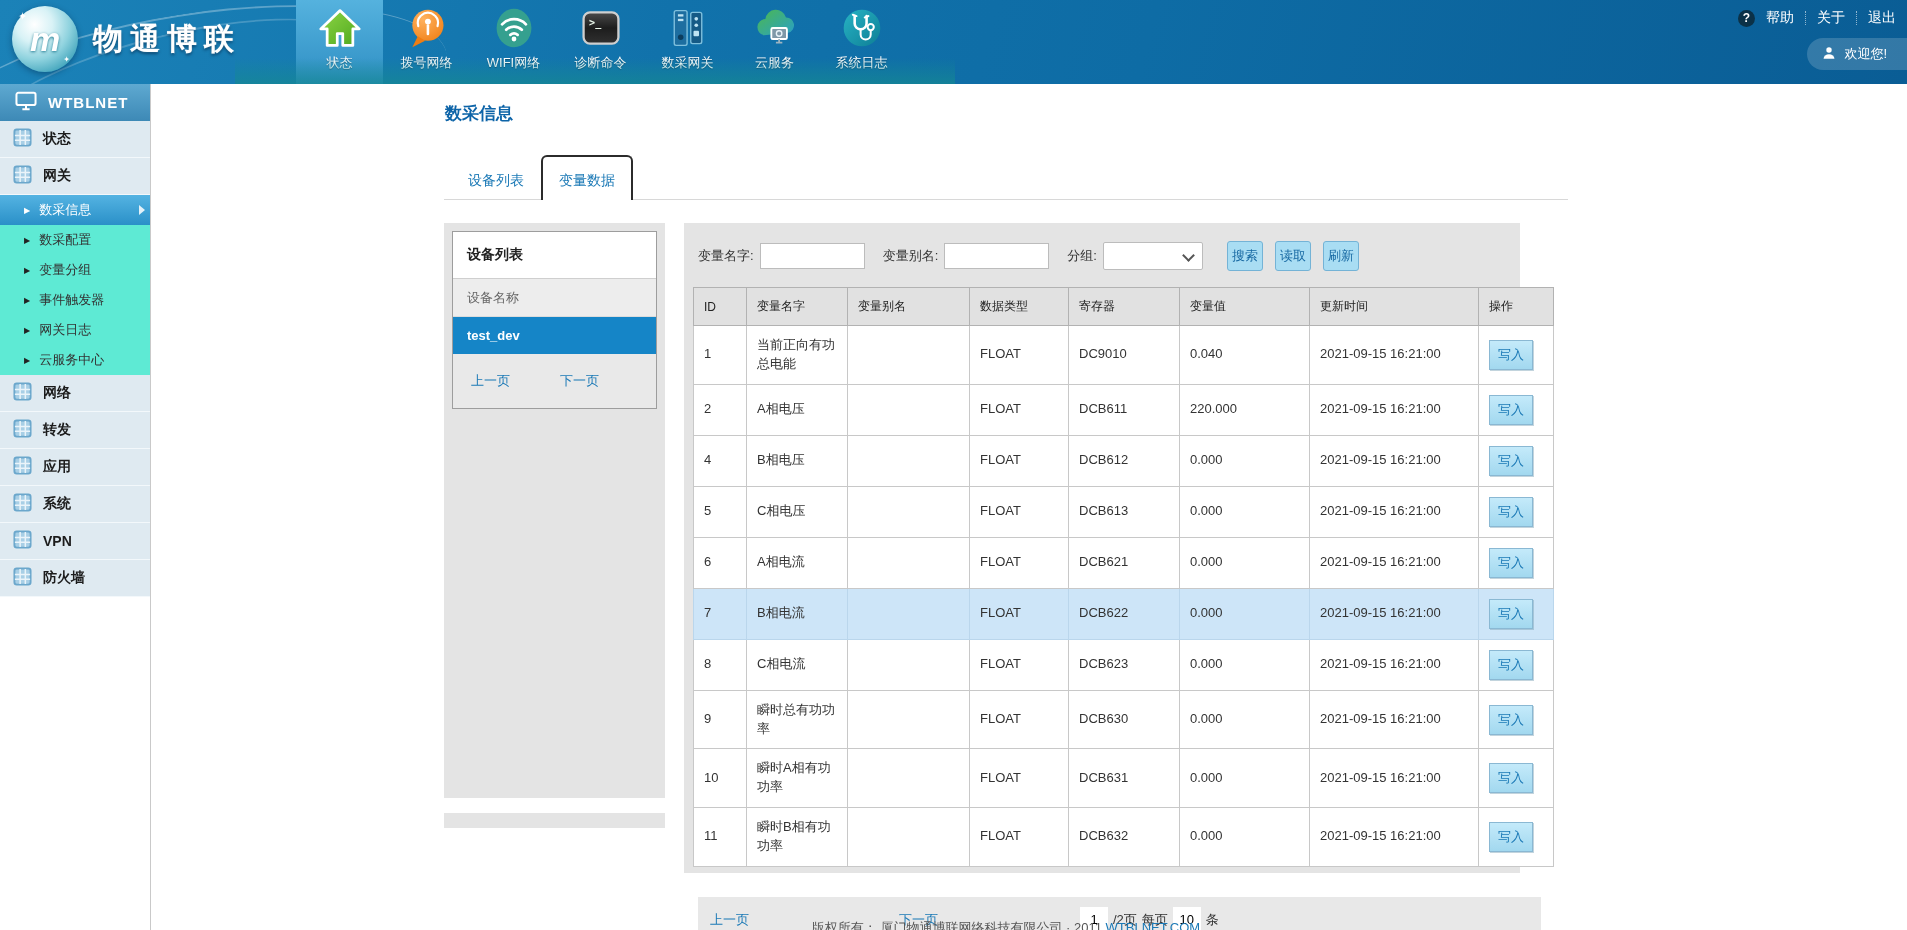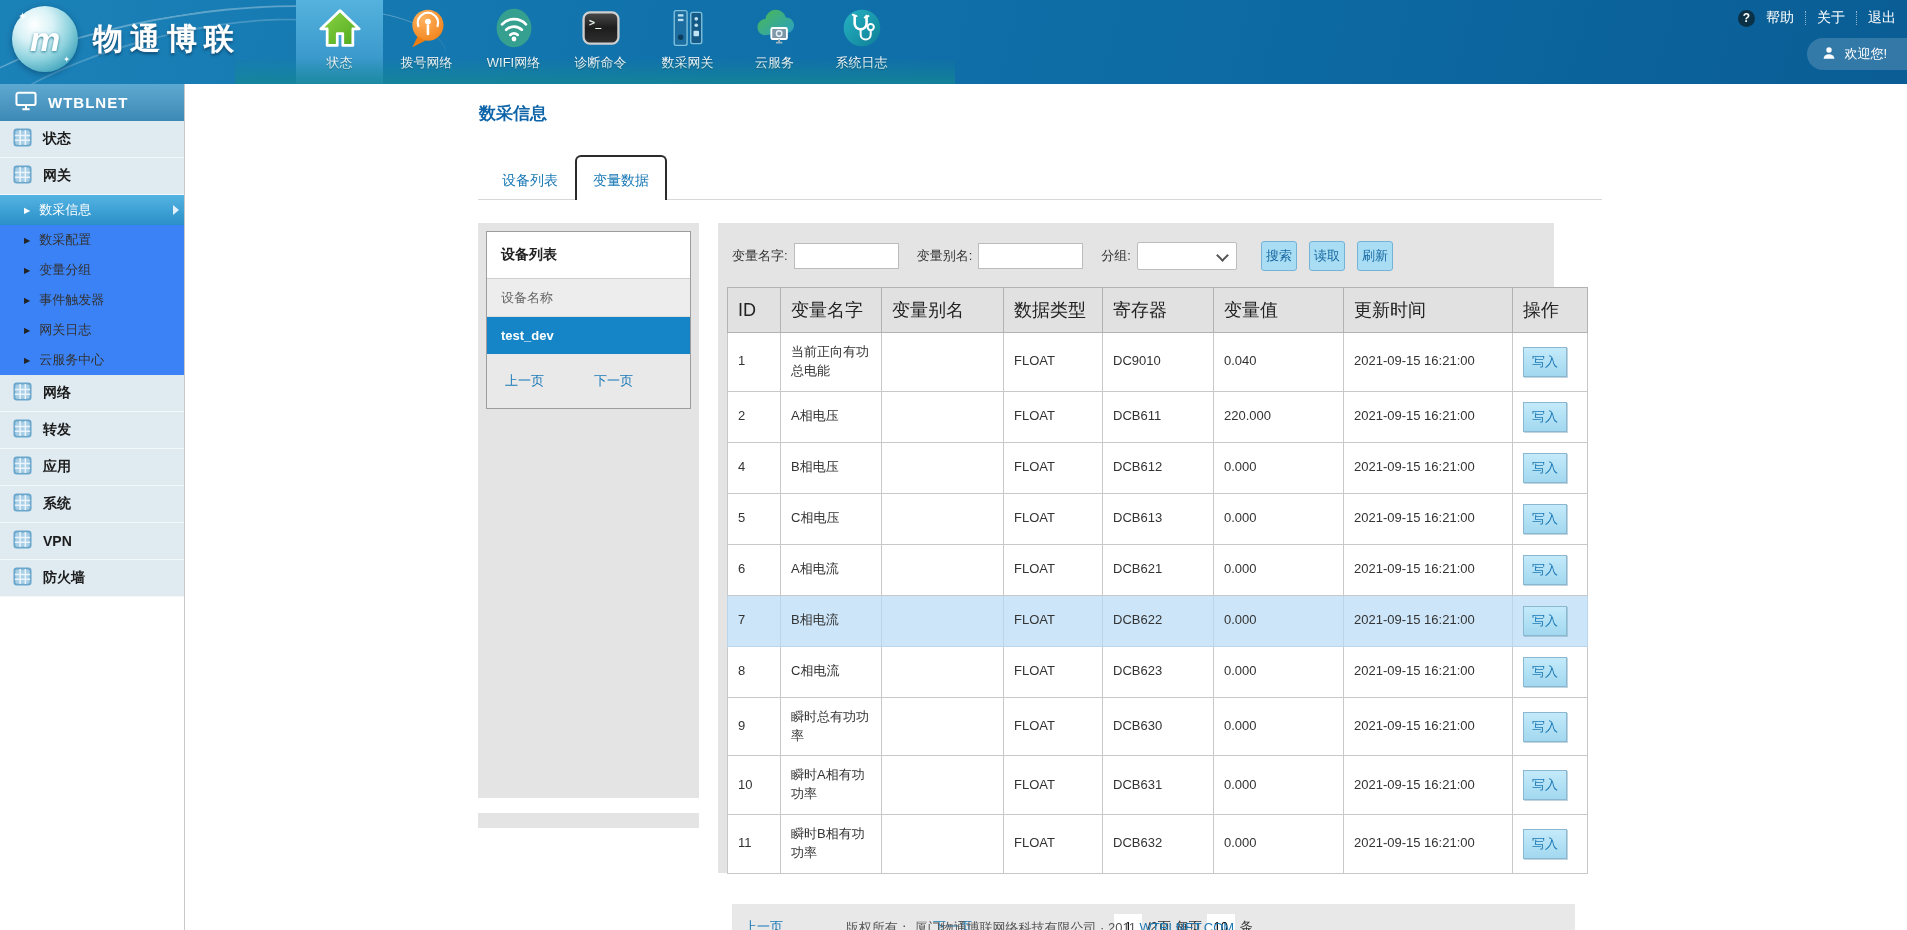--- a/index.html
+++ b/index.html
@@ -32,26 +32,26 @@
   .top-links{position:absolute;right:11px;top:9px;display:flex;align-items:center;gap:11px;color:#fff;font-size:14px;}
   .top-links a{color:#fff;text-decoration:none;cursor:pointer;}
   .help-ico{width:17px;height:17px;border-radius:50%;background:#0b3147;color:#fff;font-size:12px;font-weight:bold;
     display:flex;align-items:center;justify-content:center;cursor:pointer;}
   .vsep{height:14px;border-left:1px dotted rgba(255,255,255,.55);}
   .welcome-pill{position:absolute;right:0;top:38px;height:32px;border-radius:16px 0 0 16px;
     background:rgba(255,255,255,.17);display:flex;align-items:center;gap:8px;padding:0 20px 0 15px;color:#fff;font-size:13px;cursor:pointer;text-align:center;}
 
   
   .layout{display:flex;height:846px;}
-  .sidebar{width:185px;box-sizing:border-box;background:#fff;border-right:1px solid #c9c9c9;flex-shrink:0;}
+  .sidebar{width:151px;box-sizing:border-box;background:#fff;border-right:1px solid #c9c9c9;flex-shrink:0;}
   .side-head{height:37px;background:linear-gradient(180deg,#5ea9d1,#3d89b6);color:#fff;display:flex;align-items:center;gap:11px;
     padding-left:15px;font-weight:bold;font-size:15px;letter-spacing:1px;}
   .side-top{height:36px;background:#dfeaf1;border-bottom:1px solid #f3f8fb;display:flex;align-items:center;gap:11px;
     padding-left:13px;font-size:14px;font-weight:bold;color:#1c1c1c;cursor:pointer;}
-  .side-sub{height:30px;display:flex;align-items:center;padding-left:24px;font-size:13px;color:#333;background:#3b82f6;cursor:pointer;}
+  .side-sub{height:30px;display:flex;align-items:center;padding-left:24px;font-size:13px;color:#333;background:#5eead4;cursor:pointer;}
   .side-sub::before{content:'▶';font-size:8px;margin-right:9px;color:#222;}
   .side-sub.active{background:linear-gradient(180deg,#54b3e2,#2a90c8);color:#fff;position:relative;}
   .side-sub.active::before{color:#fff;}
   .side-sub.active::after{content:'';position:absolute;right:5px;top:50%;margin-top:-5px;
     border-left:6px solid #fff;border-top:5px solid transparent;border-bottom:5px solid transparent;opacity:.85;}
   .main{flex:1;background:#fff;}
   .content{margin-left:293px;width:1124px;}
 
   h1.page-title{margin:18px 0 0 1px;font-size:17px;color:#0d64a8;font-weight:bold;}
   .tabs{margin-top:30px;display:flex;align-items:flex-end;border-bottom:1px solid #d8d8d8;padding-left:7px;}
@@ -74,21 +74,21 @@
 
   .table-panel{width:836px;height:650px;background:#e4e4e4;box-sizing:border-box;padding:14px 12px 14px 9px;}
   .filter-bar{display:flex;align-items:center;font-size:13px;color:#333;padding:4px 0 4px 5px;}
   .f-input{width:95px;height:24px;border:1px solid #bcbcbc;background:#fff;margin:0 18px 0 6px;padding:0 4px;font-size:13px;box-sizing:content-box;}
   .f-select{width:98px;height:26px;border:1px solid #bcbcbc;background:#fff;border-radius:2px;position:relative;margin:0 24px 0 6px;cursor:pointer;}
   .chev{position:absolute;right:9px;top:8px;width:7px;height:7px;border-right:2px solid #555;border-bottom:2px solid #555;transform:rotate(45deg);}
   .f-btn{margin-right:12px;background:#a9ddf3;border:1px solid #74b3d6;border-radius:3px;color:#1668a2;font-size:13px;
     padding:5px 4px;cursor:pointer;font-family:inherit;}
 
   table.data-table{border-collapse:collapse;width:860px;background:#fff;margin-top:12px;table-layout:fixed;}
-  .data-table th{background:#e1e1e1;border:1px solid #b2b2b2;font-weight:normal;text-align:left;padding:10px;font-size:18px;color:#222;}
+  .data-table th{background:#e1e1e1;border:1px solid #b2b2b2;font-weight:normal;text-align:left;padding:10px;font-size:12px;color:#222;}
   .data-table td{border:1px solid #c8c8c8;padding:10px;font-size:13px;color:#333;background:#fff;word-break:break-all;line-height:1.45;}
   .data-table tr.hl td{background:#cde5f8;border-color:#bad6ec;}
   .write-btn{background:linear-gradient(180deg,#c4eafa,#a2d8ef);border:1px solid #8ab8d3;border-radius:0;color:#1b79b6;
     font-size:13px;padding:5px 8px;box-shadow:1px 1px 0 rgba(120,160,180,.45);cursor:pointer;font-family:inherit;}
 
   .pagination{margin-top:30px;margin-left:5px;width:843px;height:46px;background:#e8e8e8;display:flex;align-items:center;font-size:13px;color:#333;}
   .pagination a{color:#1b79b6;cursor:pointer;text-decoration:none;}
   .pg-prev{margin-left:12px;}
   .pg-next{margin-left:150px;}
   .pg-group{margin-left:142px;display:flex;align-items:center;gap:5px;}

